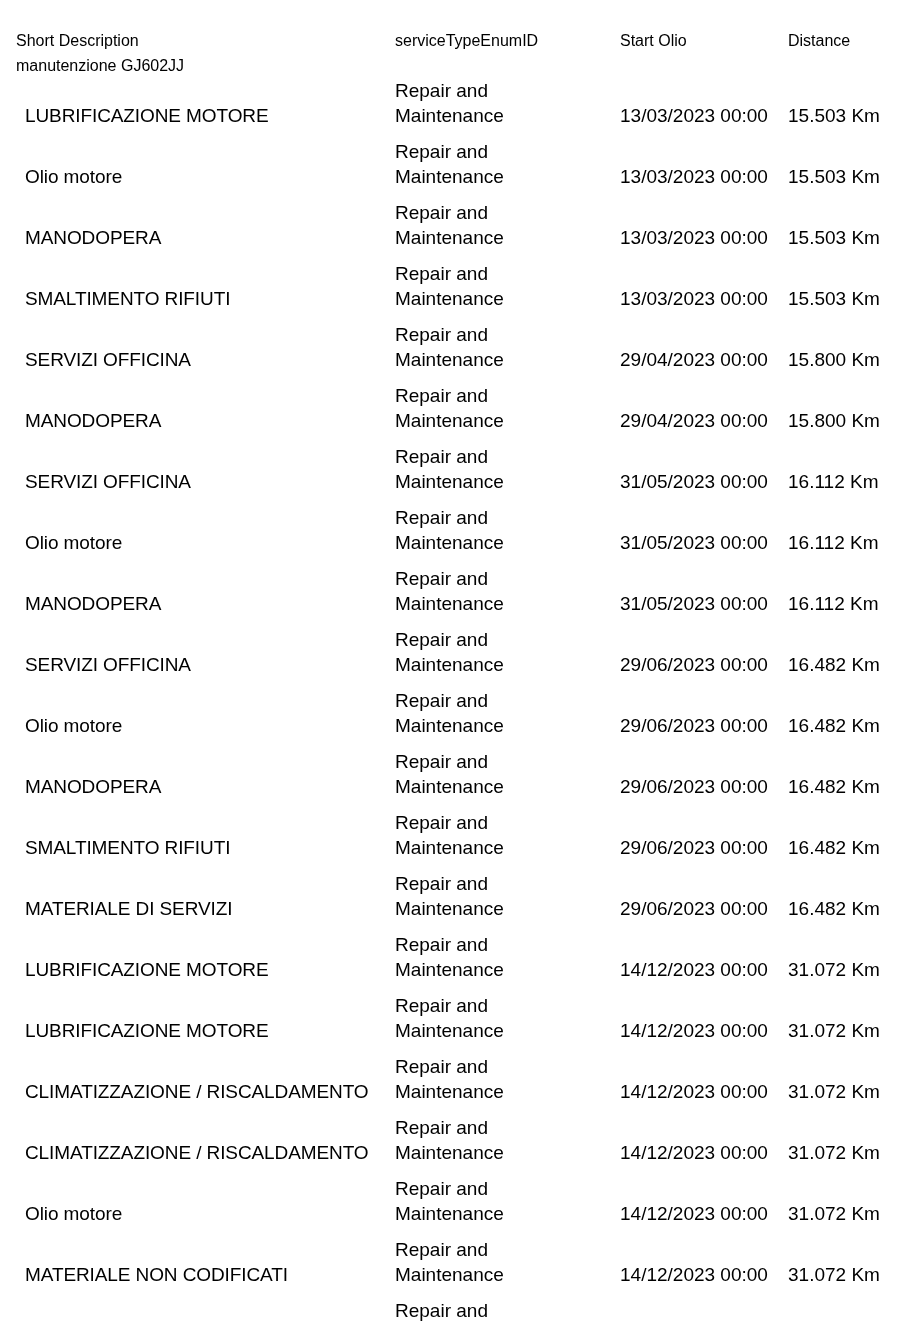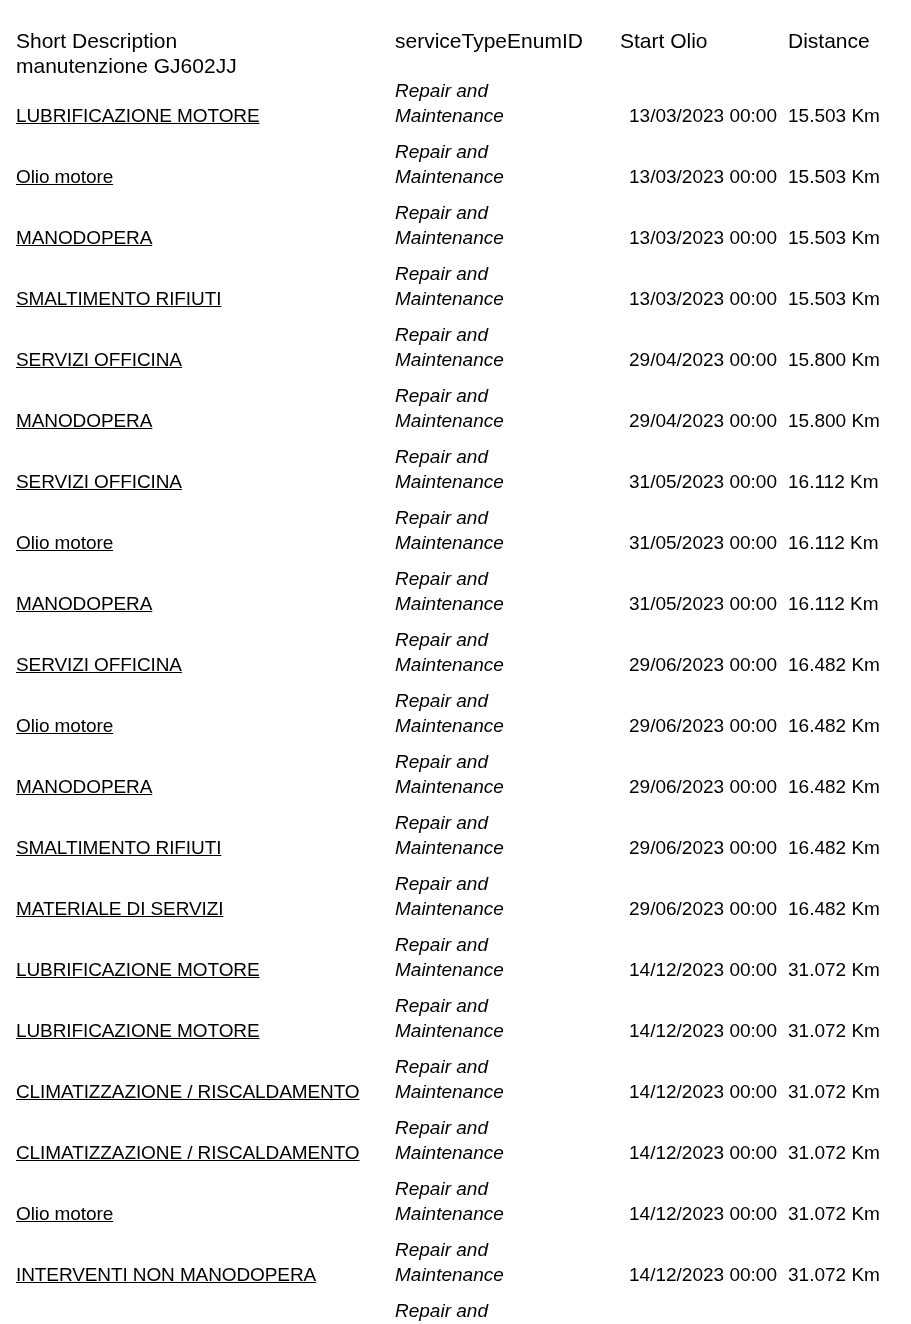--- a/index.html
+++ b/index.html
@@ -33,21 +33,21 @@
   }
 
   .table col.c-desc  { width: 380px; }
   .table col.c-type  { width: 222px; }
   .table col.c-date  { width: 184px; }
   .table col.c-dist  { width: 125px; }
 
   
   thead th {
     font-weight: normal;
-    font-size: 21px;
+    font-size: 16px;
     line-height: 25px;
     text-align: left;
     vertical-align: top;
     padding: 0;
     color: #000;
   }
   thead tr.head-row th {
     height: 74px;
     padding-top: 28px;
     box-sizing: border-box;
@@ -65,46 +65,43 @@
   tbody td {
     font-size: 19px;
     line-height: 25px;
     padding: 0;
     vertical-align: bottom;
     white-space: nowrap;
     color: #000;
   }
 
   td.d-desc {
-    padding-left: 16px;
+    padding-left: 25px;
     padding-bottom: 11px;
     letter-spacing: -0.1px;
-    text-decoration: underline;
   }
   td.d-type {
     padding-left: 15px;
     padding-bottom: 11px;
     white-space: normal;
     vertical-align: bottom;
   }
   td.d-date {
     padding-left: 18px;
     padding-bottom: 11px;
-    text-align: center;
   }
   td.d-dist {
     padding-left: 2px;
     padding-bottom: 11px;
   }
 
   .type-wrap {
     display: block;
     width: 120px;
     line-height: 25px;
-    font-style: italic;
   }
 </style>
 </head>
 <body>
 
 <div id="report">
   <table class="table">
     <colgroup>
       <col class="c-desc">
       <col class="c-type">
@@ -275,21 +272,21 @@
         </tr>
         <tr>
           <td class="d-desc">Olio motore</td>
           <td class="d-type">
             <span class="type-wrap">Repair and Maintenance</span>
           </td>
           <td class="d-date">14/12/2023 00:00</td>
           <td class="d-dist">31.072 Km</td>
         </tr>
         <tr>
-          <td class="d-desc">INTERVENTI NON MANODOPERA</td>
+          <td class="d-desc">MATERIALE NON CODIFICATI</td>
           <td class="d-type">
             <span class="type-wrap">Repair and Maintenance</span>
           </td>
           <td class="d-date">14/12/2023 00:00</td>
           <td class="d-dist">31.072 Km</td>
         </tr>
         <tr>
           <td class="d-desc">MANODOPERA</td>
           <td class="d-type">
             <span class="type-wrap">Repair and Maintenance</span>

